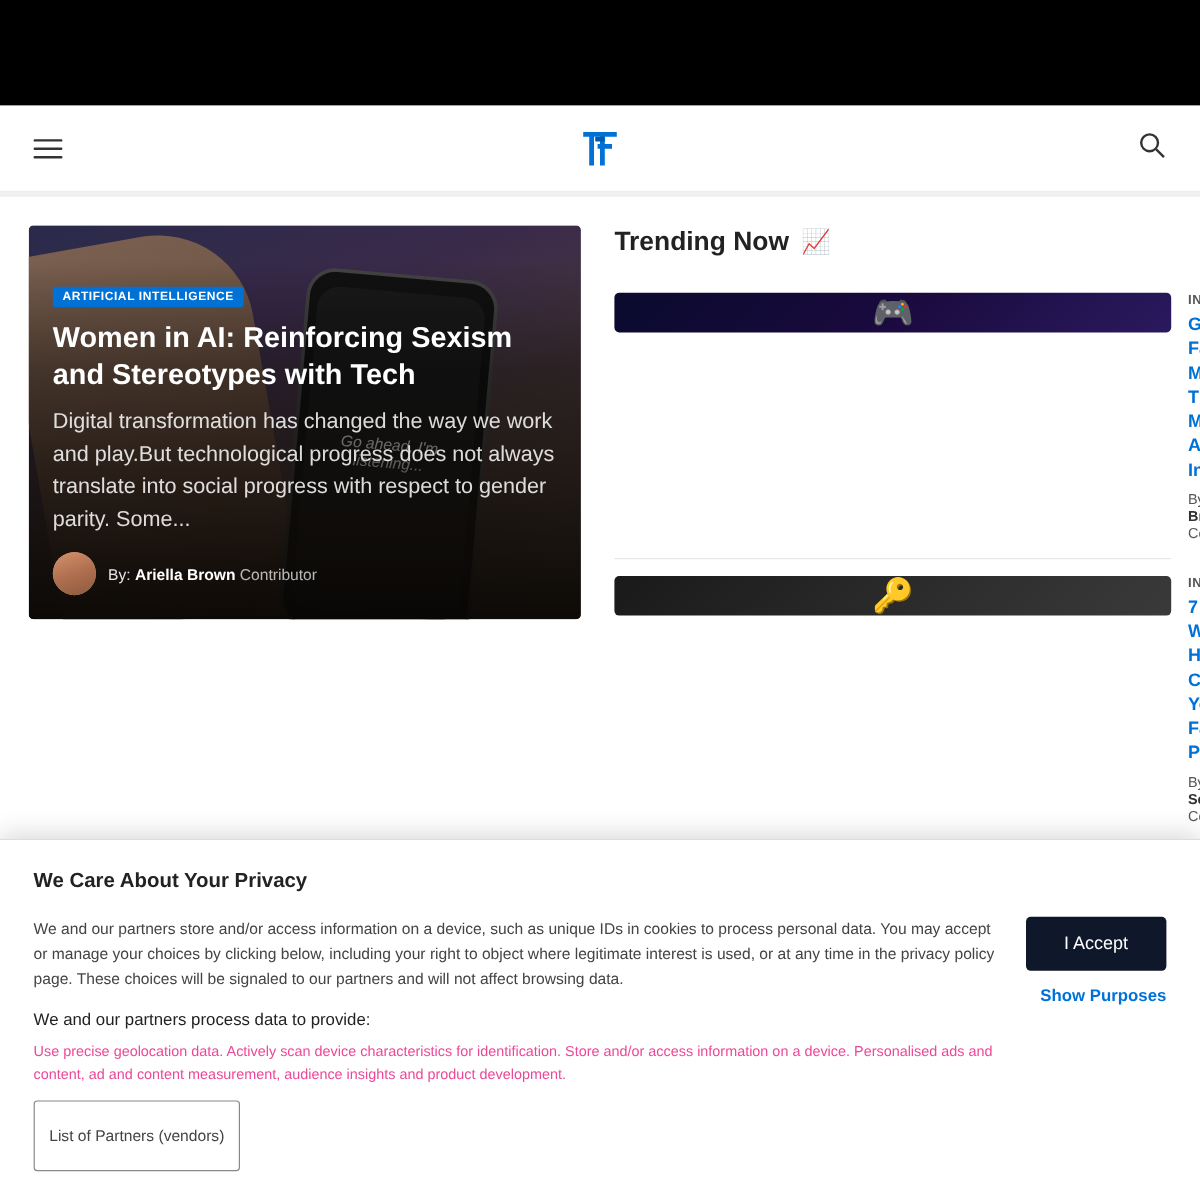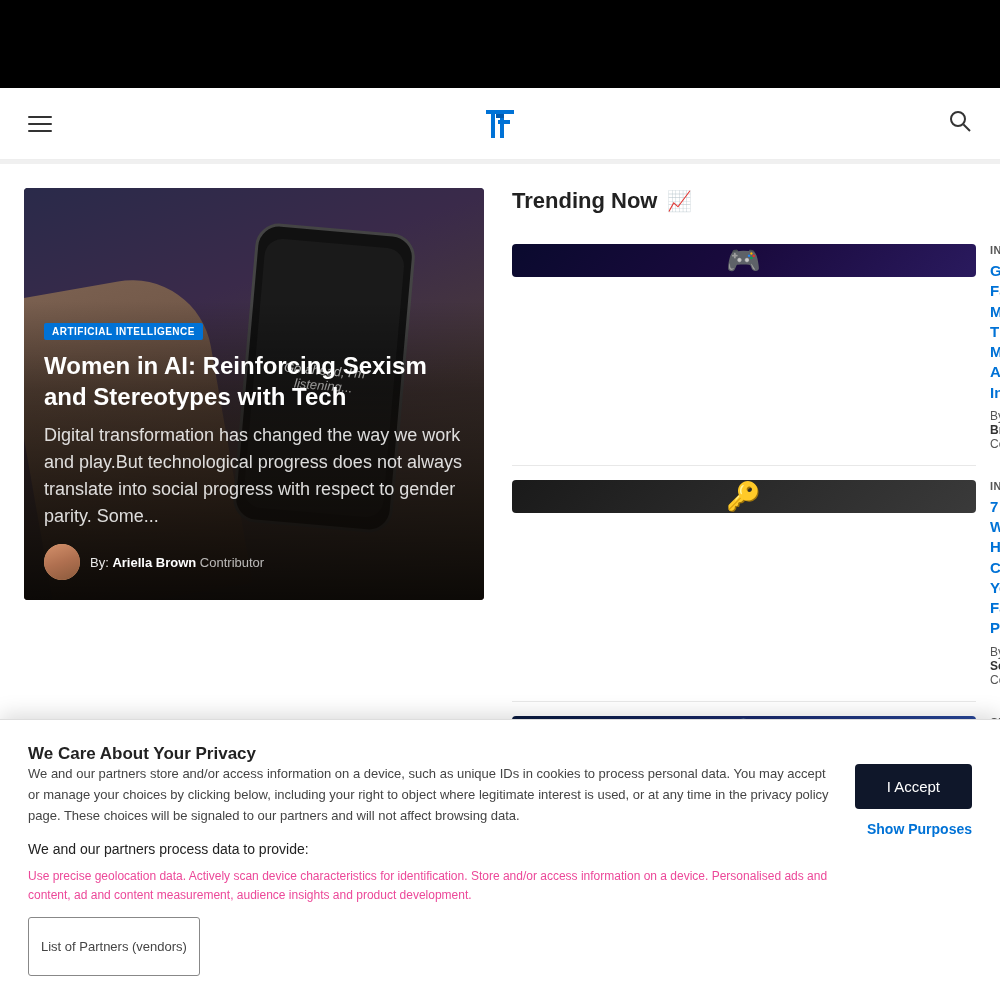--- a/index.html
+++ b/index.html
@@ -77,21 +77,21 @@
       padding: 24px 24px 0 24px;
     }
 
     
     .featured-article {
       width: 460px;
       flex-shrink: 0;
       position: relative;
       border-radius: 4px;
       overflow: hidden;
-      height: 412px;
+      height: 328px;
     }
     .featured-image {
       width: 100%;
       height: 100%;
       background: linear-gradient(135deg, #1a1a2e 0%, #2d2d4e 40%, #3d3d5c 70%, #4a4a6e 100%);
       position: relative;
     }
     
     .phone-mockup {
       position: absolute;
@@ -312,21 +312,21 @@
       background: #fff;
       border-top: 1px solid #ddd;
       box-shadow: 0 -4px 20px rgba(0,0,0,0.15);
       padding: 24px 28px;
       z-index: 1000;
     }
     .privacy-title {
       font-size: 17px;
       font-weight: 700;
       color: #222;
-      margin-bottom: 0;
+      margin-bottom: 20px;
     }
     .privacy-body {
       display: flex;
       gap: 20px;
       align-items: flex-start;
     }
     .privacy-text-col {
       flex: 1;
     }
     .privacy-desc {

